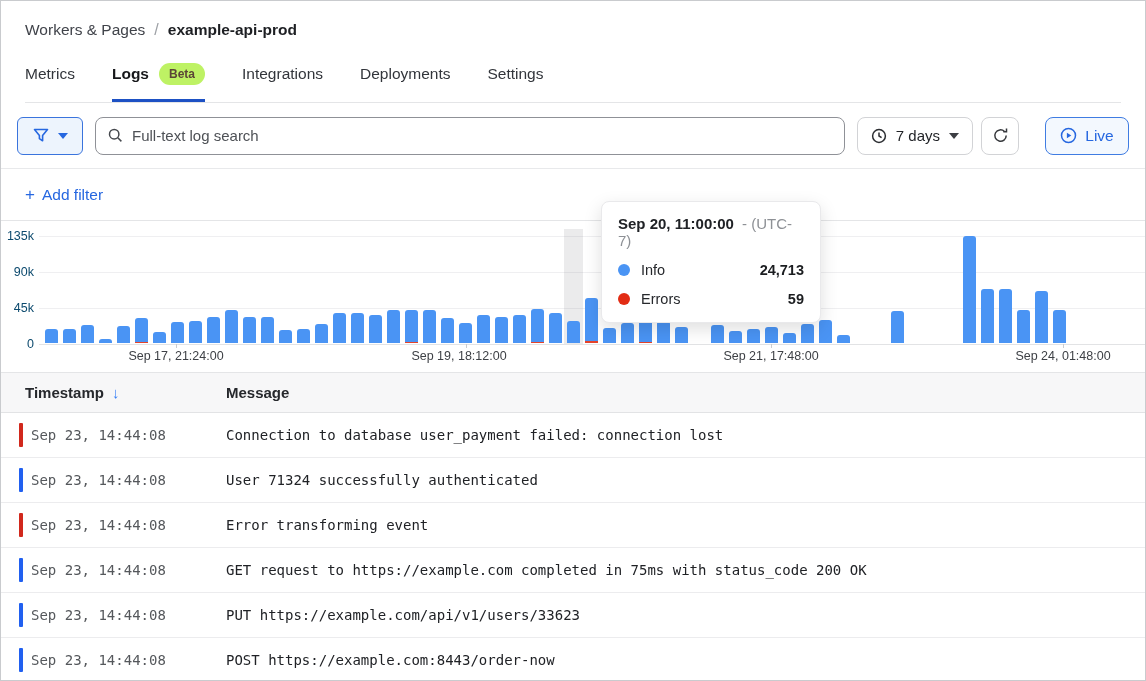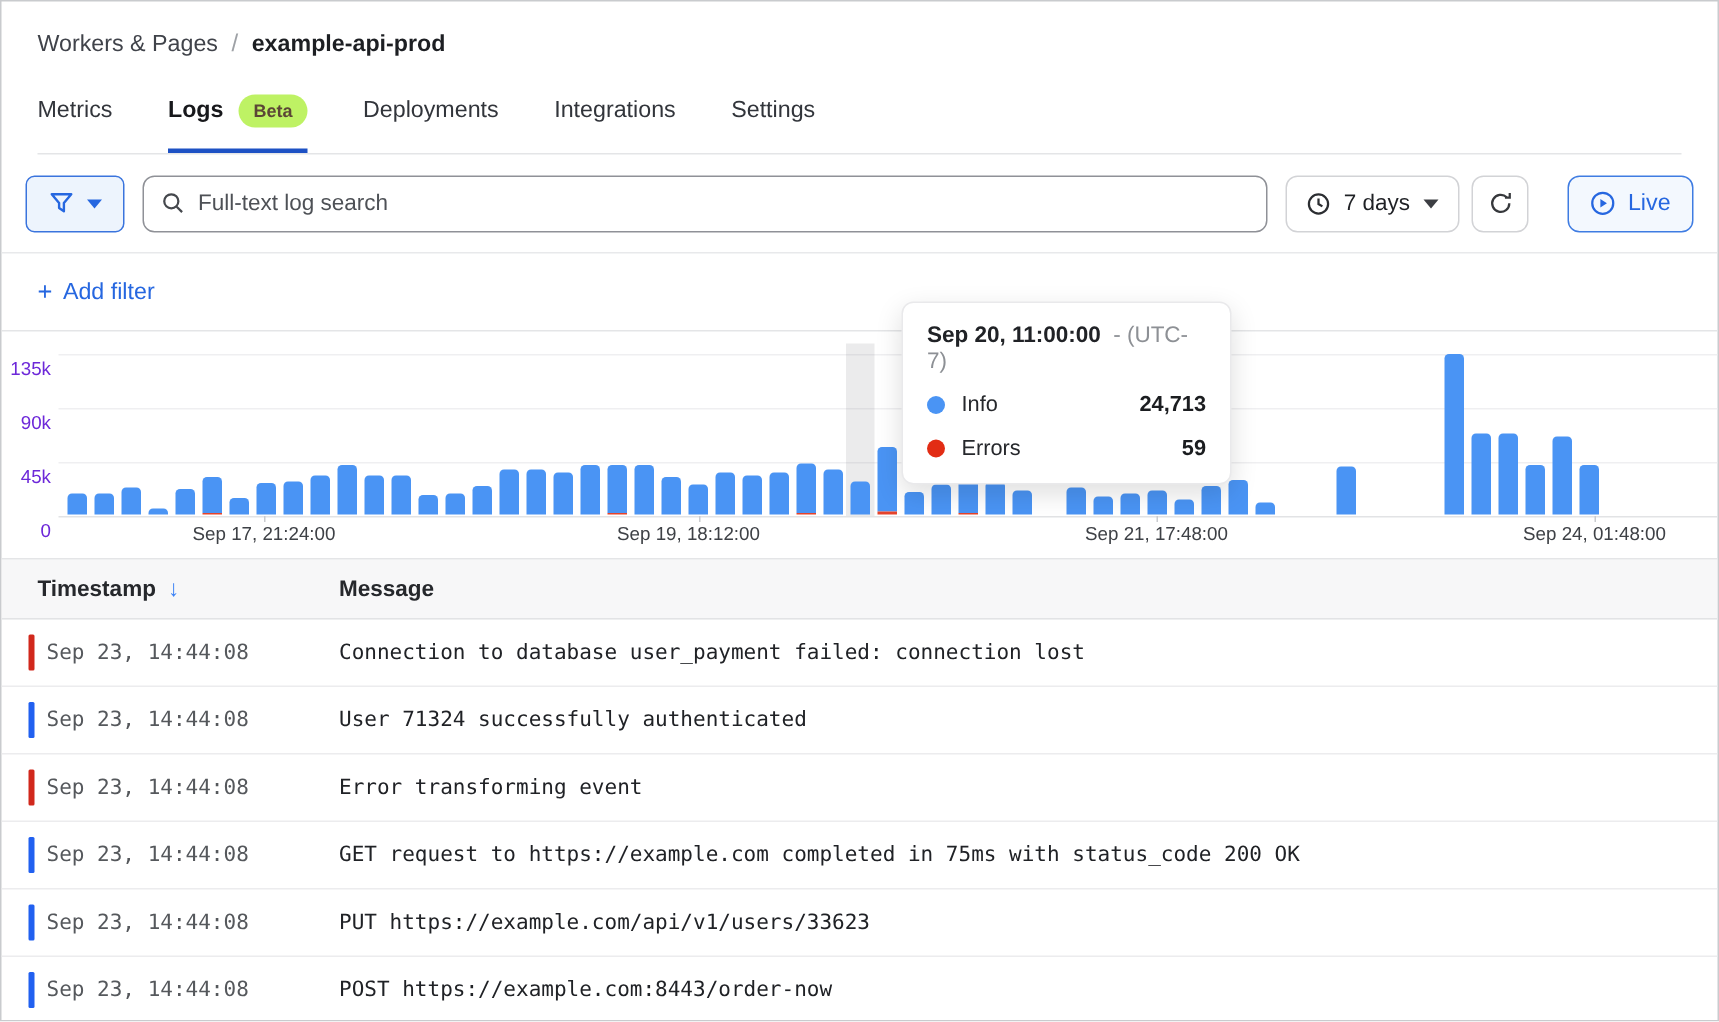--- a/index.html
+++ b/index.html
@@ -38,21 +38,21 @@
 
   
   .addfilter-row { height: 52px; display: flex; align-items: center; padding-left: 24px; border-bottom: 1px solid #e4e5e7; }
   .add-filter { display: flex; align-items: center; gap: 7px; font-size: 15.5px; cursor: pointer; }
   .plus { font-size: 17px; }
 
   
   .chart { position: relative; height: 152px; border-bottom: 1px solid #e4e5e7; }
   .gridline { position: absolute; left: 38px; right: 0; height: 1px; background: #efeff1; }
   .gridline.axis { background: #e2e3e5; }
-  .ytick { position: absolute; left: 0; width: 33px; text-align: right; font-size: 12.5px; color: #6d28d9; margin-top: 10px; }
+  .ytick { position: absolute; left: 0; width: 33px; text-align: right; font-size: 12.5px; color: #0c4a6e; }
   .xtick-label { position: absolute; top: 128px; transform: translateX(-50%); font-size: 12.5px; color: #3e4146; white-space: nowrap; }
   .xtick-mark { position: absolute; top: 123px; width: 1px; height: 4px; background: #caccd0; }
   .bar { position: absolute; bottom: 29px; width: 13px; display: flex; flex-direction: column; }
   .bar .seg-info { border-radius: 3px 3px 0 0; width: 100%; }
   .bar .seg-err { width: 100%; }
   .hover-col { position: absolute; top: 8px; height: 115px; width: 19px; background: rgba(113,115,122,0.14); }
 
   
   .tooltip { position: absolute; left: 600px; top: 200px; width: 220px; background: #fff; border: 1px solid #e9e9eb; border-radius: 8px; box-shadow: 0 6px 18px rgba(0,0,0,0.13); padding: 13px 16px 15px; z-index: 20; }
   .tt-title { font-size: 15px; }
@@ -89,24 +89,24 @@
     <div class="tabs-row header-border">
       <div class="tabs">
           <div class="tab">
             <span>Metrics</span>
           </div>
           <div class="tab active" style="border-bottom-color: rgb(29, 81, 196);">
             <span>Logs</span>
             <span class="badge" style="background: #bef264; color: rgb(91, 70, 54);">Beta</span>
           </div>
           <div class="tab">
-            <span>Deployments</span>
+            <span>Integrations</span>
           </div>
           <div class="tab">
-            <span>Integrations</span>
+            <span>Deployments</span>
           </div>
           <div class="tab">
             <span>Settings</span>
           </div>
         </div>
     </div>
   </div>
 
   <div class="toolbar">
     <div class="filter-btn">

